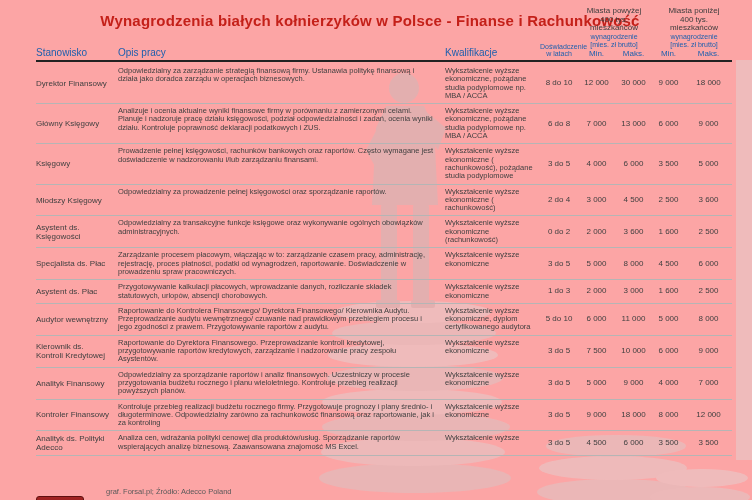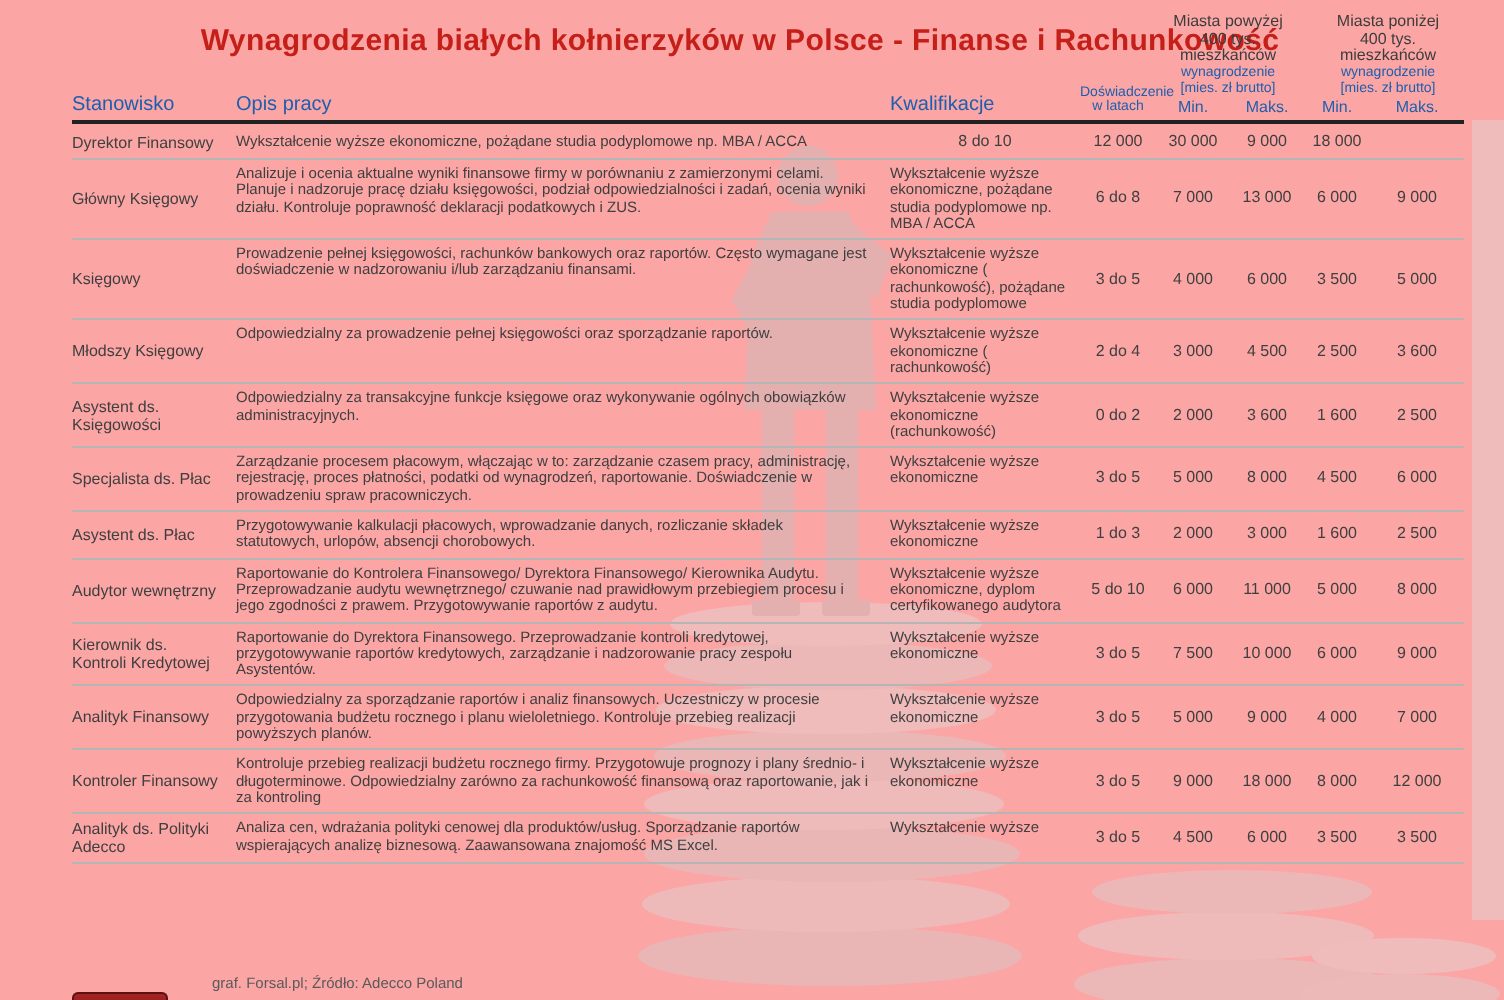--- a/index.html
+++ b/index.html
@@ -127,20 +127,21 @@
     </div>
     <div class="h minmax">Min.</div>
     <div class="h minmax">Maks.</div>
     <div class="h minmax">Min.</div>
     <div class="h minmax">Maks.</div>
   </div>
 
   <div class="rows" id="rows">
       <div class="grid8 row">
         <div class="cell pos">Dyrektor Finansowy</div>
+        <div class="cell desc">Odpowiedzialny za zarządzanie strategią finansową firmy. Ustanawia politykę finansową i działa jako doradca zarządu w operacjach biznesowych.</div>
         <div class="cell kwal">Wykształcenie wyższe ekonomiczne, pożądane studia podyplomowe np. MBA / ACCA</div>
         <div class="cell num">8 do 10</div>
         <div class="cell num">12 000</div>
         <div class="cell num">30 000</div>
         <div class="cell num">9 000</div>
         <div class="cell num">18 000</div>
       </div>
       <div class="grid8 row">
         <div class="cell pos">Główny Księgowy</div>
         <div class="cell desc">Analizuje i ocenia aktualne wyniki finansowe firmy w porównaniu z zamierzonymi celami. Planuje i nadzoruje pracę działu księgowości, podział odpowiedzialności i zadań, ocenia wyniki działu. Kontroluje poprawność deklaracji podatkowych i ZUS.</div>

